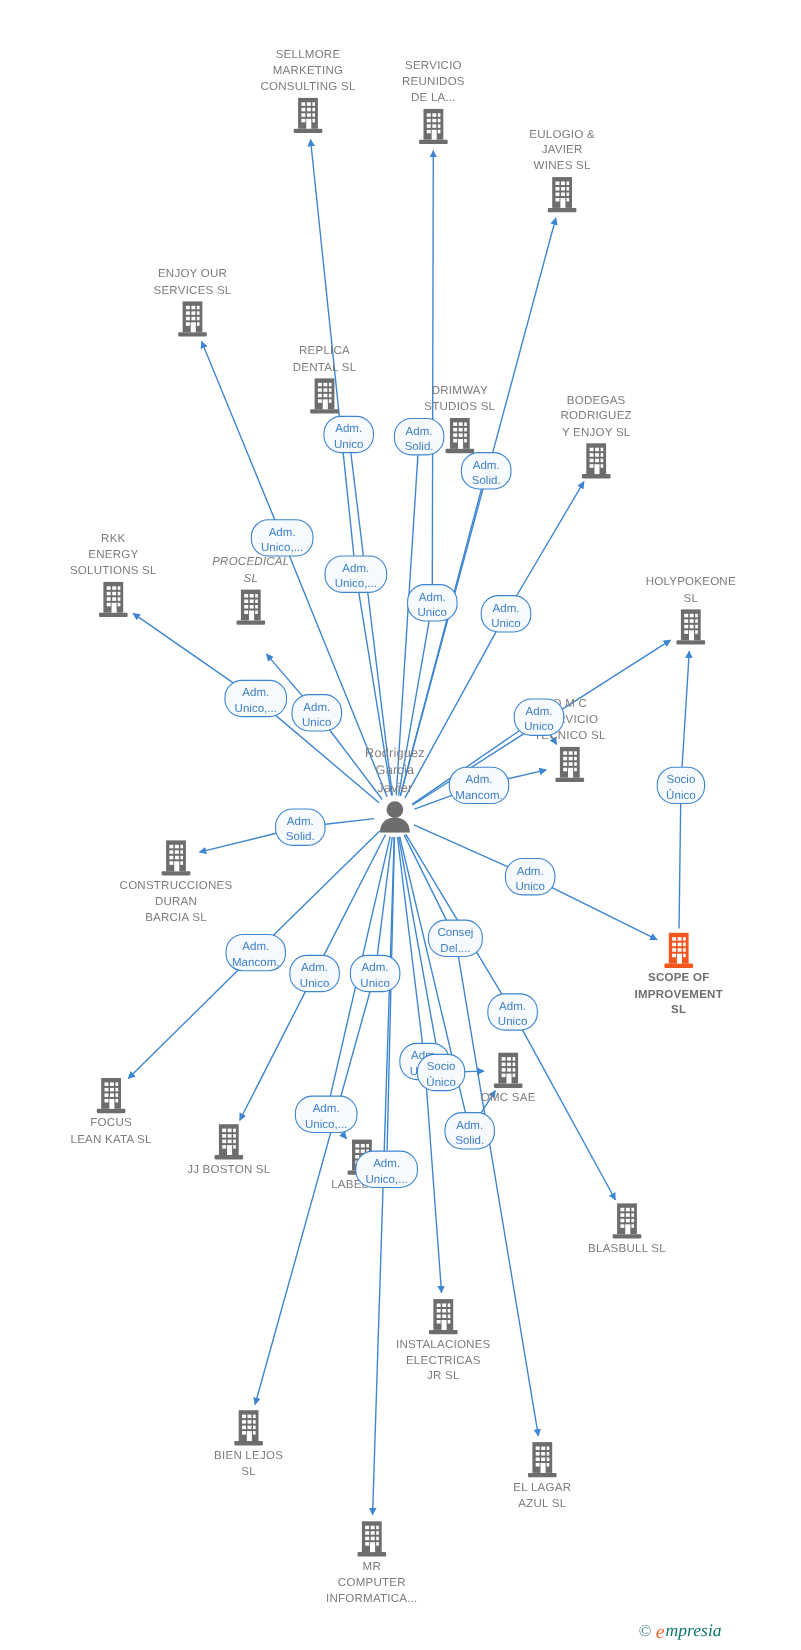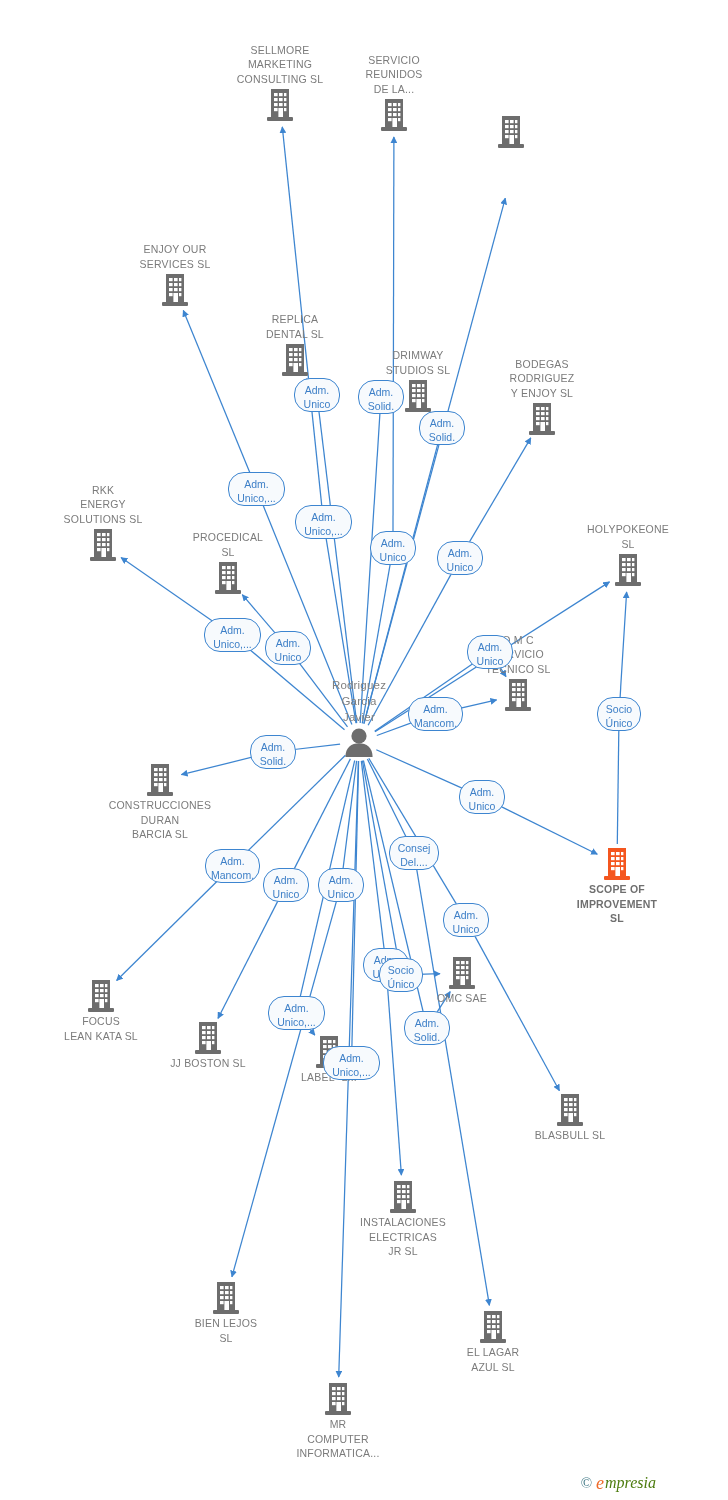--- a/index.html
+++ b/index.html
@@ -88,21 +88,21 @@
     font-family: "Liberation Serif", serif;
   }
   #watermark .wm-e {
     color: #ef6b2a;
     font-family: "Liberation Serif", serif;
     font-style: italic;
     font-size: 18px;
     line-height: 18px;
   }
   #watermark .wm-rest {
-    color: #4d7c0f;
+    color: #0f766e;
     font-family: "Liberation Serif", serif;
     font-style: italic;
     font-size: 16px;
     line-height: 16px;
     margin-left: -3px;
   }
 </style>
 </head>
 <body>
 
@@ -206,20 +206,23 @@
             <rect x="19" y="10" width="2.4" height="3.2" fill="#fff"></rect>
             <rect x="9" y="15" width="3.6" height="3.2" fill="#fff"></rect>
             <rect x="14" y="15" width="3.6" height="3.2" fill="#fff"></rect>
             <rect x="19" y="15" width="2.4" height="3.2" fill="#fff"></rect>
             <rect x="9" y="20" width="3.6" height="3.2" fill="#fff"></rect>
             <rect x="19" y="20" width="2.4" height="3.2" fill="#fff"></rect>
             <rect x="13.4" y="20" width="4.6" height="9" fill="#fff"></rect>
           </svg></span>
       </div>
       <div class="node label-above" style="left: 511px; top: 114.5px;">
+        <span class="node-label">EULOGIO &amp;
+JAVIER
+WINES  SL</span>
         <span class="icon-wrap"><svg width="30" height="34" viewBox="0 0 30 34" xmlns="http://www.w3.org/2000/svg">
             <rect x="6" y="1" width="18" height="28" fill="#6d6d6d"></rect>
             <rect x="2" y="29" width="26" height="4" rx="1" fill="#6d6d6d"></rect>
             <rect x="9" y="5" width="3.6" height="3.2" fill="#fff"></rect>
             <rect x="14" y="5" width="3.6" height="3.2" fill="#fff"></rect>
             <rect x="19" y="5" width="2.4" height="3.2" fill="#fff"></rect>
             <rect x="9" y="10" width="3.6" height="3.2" fill="#fff"></rect>
             <rect x="14" y="10" width="3.6" height="3.2" fill="#fff"></rect>
             <rect x="19" y="10" width="2.4" height="3.2" fill="#fff"></rect>
             <rect x="9" y="15" width="3.6" height="3.2" fill="#fff"></rect>
@@ -325,21 +328,21 @@
             <rect x="14" y="10" width="3.6" height="3.2" fill="#fff"></rect>
             <rect x="19" y="10" width="2.4" height="3.2" fill="#fff"></rect>
             <rect x="9" y="15" width="3.6" height="3.2" fill="#fff"></rect>
             <rect x="14" y="15" width="3.6" height="3.2" fill="#fff"></rect>
             <rect x="19" y="15" width="2.4" height="3.2" fill="#fff"></rect>
             <rect x="9" y="20" width="3.6" height="3.2" fill="#fff"></rect>
             <rect x="19" y="20" width="2.4" height="3.2" fill="#fff"></rect>
             <rect x="13.4" y="20" width="4.6" height="9" fill="#fff"></rect>
           </svg></span>
       </div>
-      <div class="node label-above" style="left: 228px; top: 530px;">
+      <div class="node label-above" style="left: 228px; top: 504px; font-style: italic;">
         <span class="node-label">PROCEDICAL
 SL</span>
         <span class="icon-wrap"><svg width="30" height="34" viewBox="0 0 30 34" xmlns="http://www.w3.org/2000/svg">
             <rect x="6" y="1" width="18" height="28" fill="#6d6d6d"></rect>
             <rect x="2" y="29" width="26" height="4" rx="1" fill="#6d6d6d"></rect>
             <rect x="9" y="5" width="3.6" height="3.2" fill="#fff"></rect>
             <rect x="14" y="5" width="3.6" height="3.2" fill="#fff"></rect>
             <rect x="19" y="5" width="2.4" height="3.2" fill="#fff"></rect>
             <rect x="9" y="10" width="3.6" height="3.2" fill="#fff"></rect>
             <rect x="14" y="10" width="3.6" height="3.2" fill="#fff"></rect>

